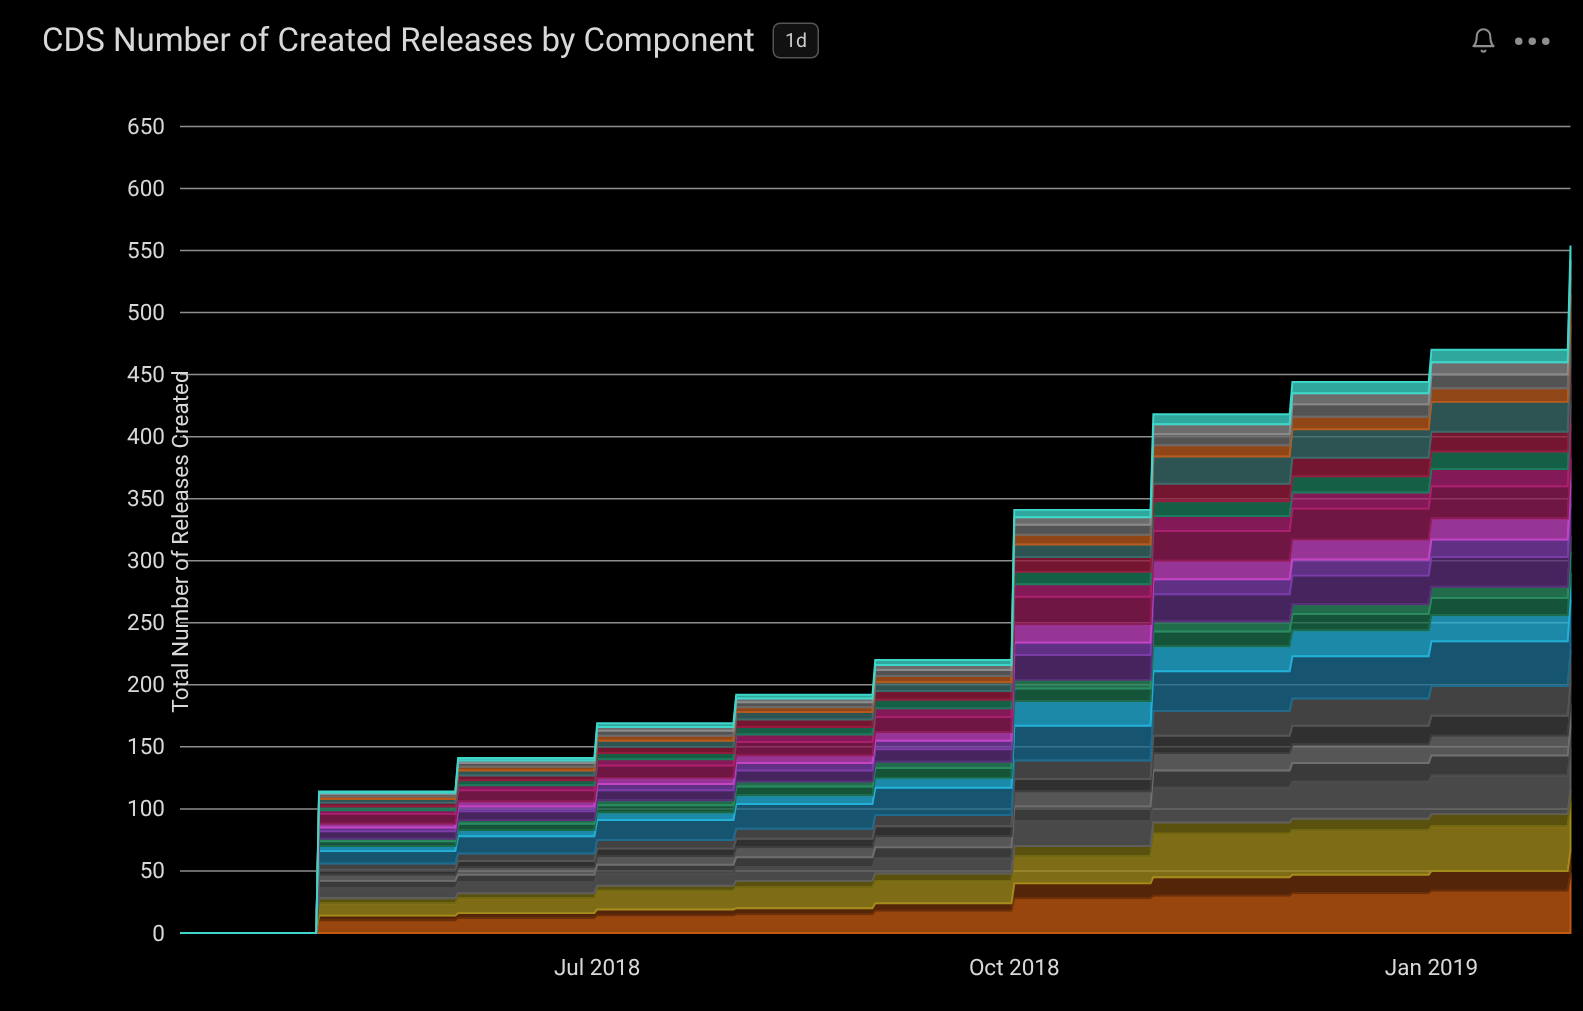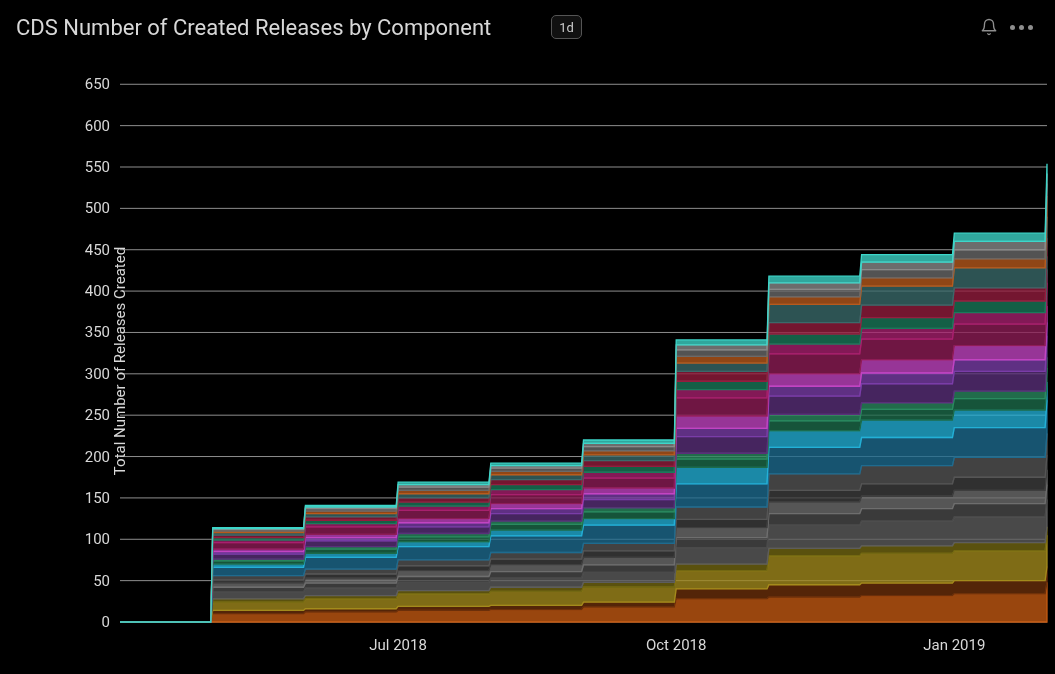--- a/index.html
+++ b/index.html
@@ -1,19 +1,19 @@
 <!DOCTYPE html>
 <html><head>
 <meta charset="utf-8">
 <style>
   html,body{margin:0;padding:0;background:#000;color:#d8d8d8;font-family:-apple-system,BlinkMacSystemFont,"Segoe UI",Roboto,Helvetica,Arial,sans-serif;font-size:14px;}
   .panel{width:1055px;height:674px;position:relative;background:#000;box-sizing:border-box;}
-  .header{display:flex;align-items:center;padding:10px 18px 4px 16px;height:48px;box-sizing:border-box;}
+  .header{display:flex;align-items:center;padding:10px 18px 4px 28px;height:48px;box-sizing:border-box;}
   .title{font-size:22px;font-weight:400;color:#d8d8d8;margin-right:12px;}
-  .badge{display:inline-flex;align-items:center;justify-content:center;border:1px solid #555;color:#ccc;border-radius:5px;font-size:13px;height:22px;padding:0 7px;background:#111;margin-left:48px;}
+  .badge{display:inline-flex;align-items:center;justify-content:center;border:1px solid #555;color:#ccc;border-radius:5px;font-size:13px;height:22px;padding:0 7px;background:#111;}
   .spacer{flex:1;}
   .iconbtn{width:32px;height:32px;display:flex;align-items:center;justify-content:center;color:#8e8e8e;cursor:pointer;border-radius:4px;}
   .dots span{display:inline-block;width:5px;height:5px;border-radius:50%;background:#8e8e8e;margin:0 2px;}
   .chart-wrap{position:absolute;left:0;right:0;top:48px;bottom:0;}
   .ylabel{position:absolute;left:6px;top:50%;transform:translate(0,-50%) rotate(-90deg);transform-origin:center;color:#d8d8d8;font-size:15px;white-space:nowrap;}
   svg{display:block;}
   .grid line{stroke:#8e8e8e;stroke-width:1;}
   .tick text{fill:#d8d8d8;font-size:15px;}
   .xticks text{fill:#d8d8d8;font-size:15px;}
   .area{stroke-width:1.3;}

